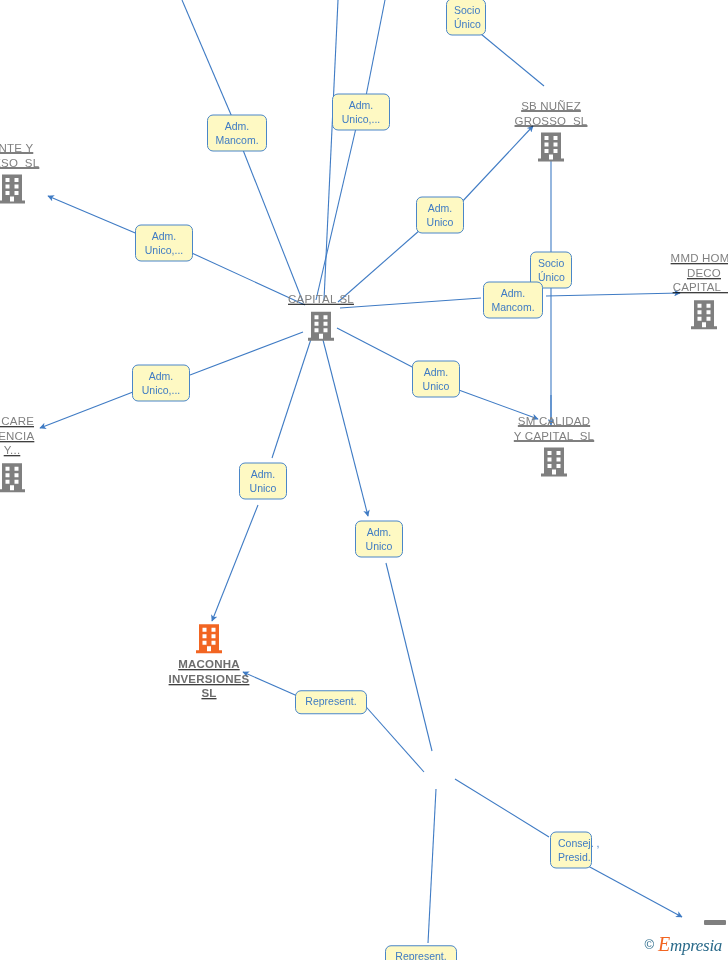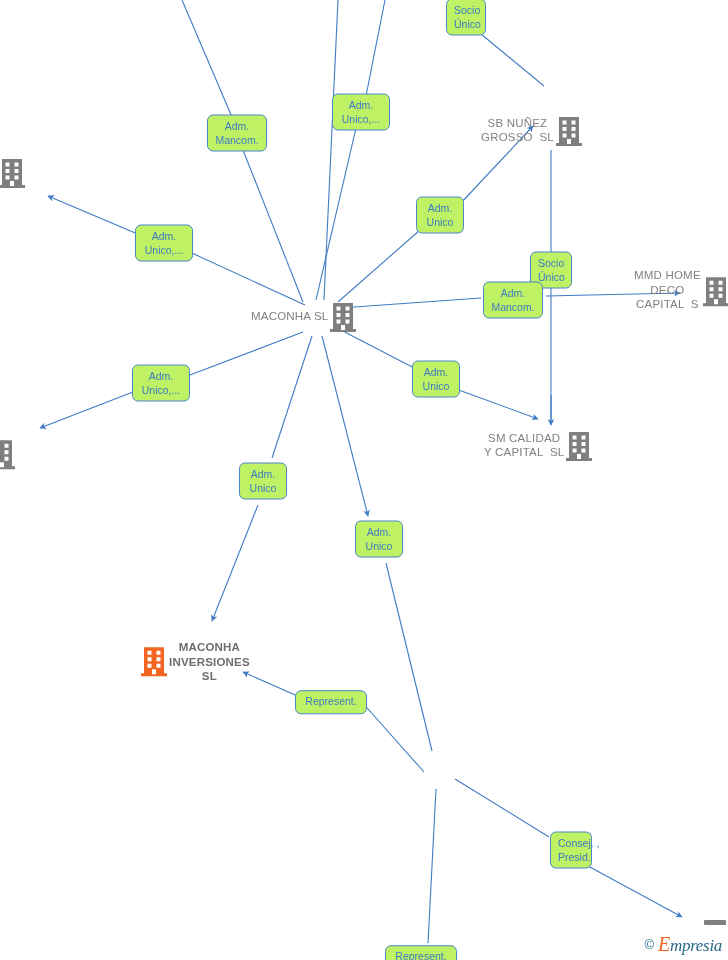--- a/index.html
+++ b/index.html
@@ -19,24 +19,25 @@
     position: absolute;
     left: 0; top: 0;
     width: 728px;
     height: 960px;
     pointer-events: none;
   }
   .node {
     position: absolute;
     transform: translate(-50%, -50%);
     display: flex;
-    flex-direction: row;
+    flex-direction: column;
     align-items: center;
-    justify-content: flex-start;
+    justify-content: flex-end;
     width: 140px;
+    text-decoration: underline;
   }
   .node-label {
     font-size: 11.5px;
     line-height: 14.5px;
     color: #808080;
     text-align: center;
     letter-spacing: 0.2px;
     white-space: pre;
   }
   .node-label.highlight {
@@ -47,21 +48,21 @@
     display: block;
   }
   .node.label-below .node-icon { order: 1; }
   .node.label-below .node-label { order: 2; margin-top: 2px; }
   .node.label-above .node-label { order: 1; margin-bottom: 2px; }
   .node.label-above .node-icon { order: 2; }
 
   .edge-label {
     position: absolute;
     transform: translate(-50%, -50%);
-    background: #bef264;
+    background: #fef9c3;
     border: 1px solid #4a86c8;
     border-radius: 6px;
     color: #3f7bc4;
     font-size: 10.5px;
     line-height: 13.5px;
     text-align: center;
     padding: 4px 7px;
     white-space: pre;
     box-sizing: border-box;
   }
@@ -152,21 +153,21 @@
       <path d="M 302 698 L 243 672" marker-end="url(#arrow)"></path>
 
       <path d="M 455 779 L 549 837"></path>
       <path d="M 588 866 L 682 917" marker-end="url(#arrow)"></path>
 
       <path d="M 436 789 L 428 943"></path>
     </g>
   </svg>
 
   <div class="node label-above" style="left:321px; top:317px;">
-    <div class="node-label">MACONHA SL</div>
+    <div class="node-label">CAPITAL SL</div>
     <svg class="node-icon" width="30" height="34" viewBox="0 0 30 34">
       <rect x="5" y="3" width="20" height="27" fill="#7f7f7f"></rect>
       <rect x="2" y="29" width="26" height="3" fill="#7f7f7f"></rect>
       <g fill="#ffffff">
         <rect x="8.5" y="6.5" width="4" height="4"></rect>
           <rect x="17.5" y="6.5" width="4" height="4"></rect>
         <rect x="8.5" y="13" width="4" height="4"></rect>
           <rect x="17.5" y="13" width="4" height="4"></rect>
         <rect x="8.5" y="19.5" width="4" height="4"></rect>
           <rect x="17.5" y="19.5" width="4" height="4"></rect>

